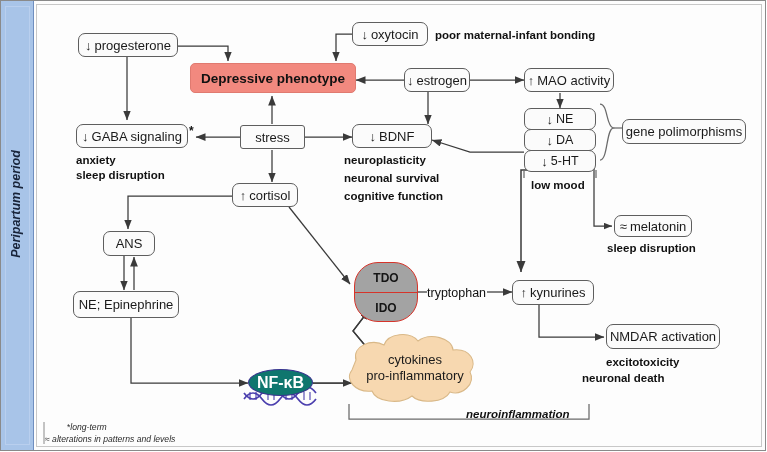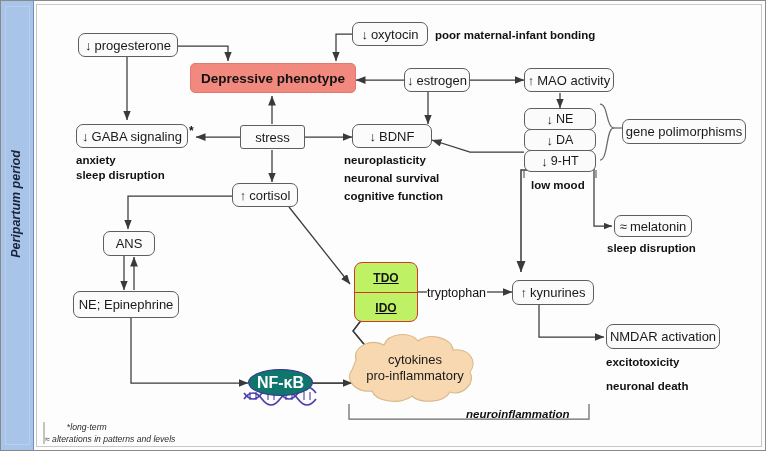--- a/index.html
+++ b/index.html
@@ -76,25 +76,24 @@
     border-radius:5px;
     font-weight:bold;
     font-size:13.5px;
     color:#111;
   }
 
   
   .enzyme{
     position:absolute;
     box-sizing:border-box;
-    background:#bef264;
+    background:#a3a3a3;
     border:1.4px solid #d6342a;
-    border-radius:8px;
+    border-radius:24px;
     overflow:hidden;
-    text-decoration:underline;
   }
   .enzyme .half{
     height:50%;
     display:flex;align-items:center;justify-content:center;
     font-weight:bold;font-size:12px;color:#151515;
   }
   .enzyme .half.top{border-bottom:1.2px solid #d6342a;}
 
   
   .nfkb{
@@ -307,21 +306,21 @@
   <div class="node small" style="left:524px;top:108px;width:72px;height:22px;">
     <span class="arw">↓</span>
     <span>NE</span>
   </div>
   <div class="node small" style="left:524px;top:129px;width:72px;height:22px;">
     <span class="arw">↓</span>
     <span>DA</span>
   </div>
   <div class="node small" style="left:524px;top:150px;width:72px;height:22px;">
     <span class="arw">↓</span>
-    <span>9-HT</span>
+    <span>5-HT</span>
   </div>
 
   <div class="caption" style="left:531px;top:177px;">low mood</div>
 
   <div class="node" style="left:622px;top:119px;width:124px;height:25px;">
     <span>gene polimorphisms</span>
   </div>
 
   <div class="node" style="left:232px;top:183px;width:66px;height:24px;">
     <span class="arw">↑</span>
@@ -351,21 +350,21 @@
 
   <div class="node" style="left:512px;top:280px;width:82px;height:25px;">
     <span class="arw">↑</span>
     <span>kynurines</span>
   </div>
 
   <div class="node" style="left:606px;top:324px;width:114px;height:25px;">
     <span>NMDAR activation</span>
   </div>
   <div class="caption" style="left:606px;top:354px;">excitotoxicity</div>
-  <div class="caption" style="left:606px;top:370px;margin-top:8px;">neuronal death</div>
+  <div class="caption" style="left:582px;top:370px;">neuronal death</div>
 
   <div class="nfkb" style="left:248px;top:369px;width:65px;height:27px;">
     <span>NF-κB</span>
   </div>
 
   <div class="cloud-wrap" style="left:345px;top:330px;width:140px;height:76px;">
     <div class="cloud-text">
       <span>cytokines</span>
       <span>pro-inflammatory</span>
     </div>

